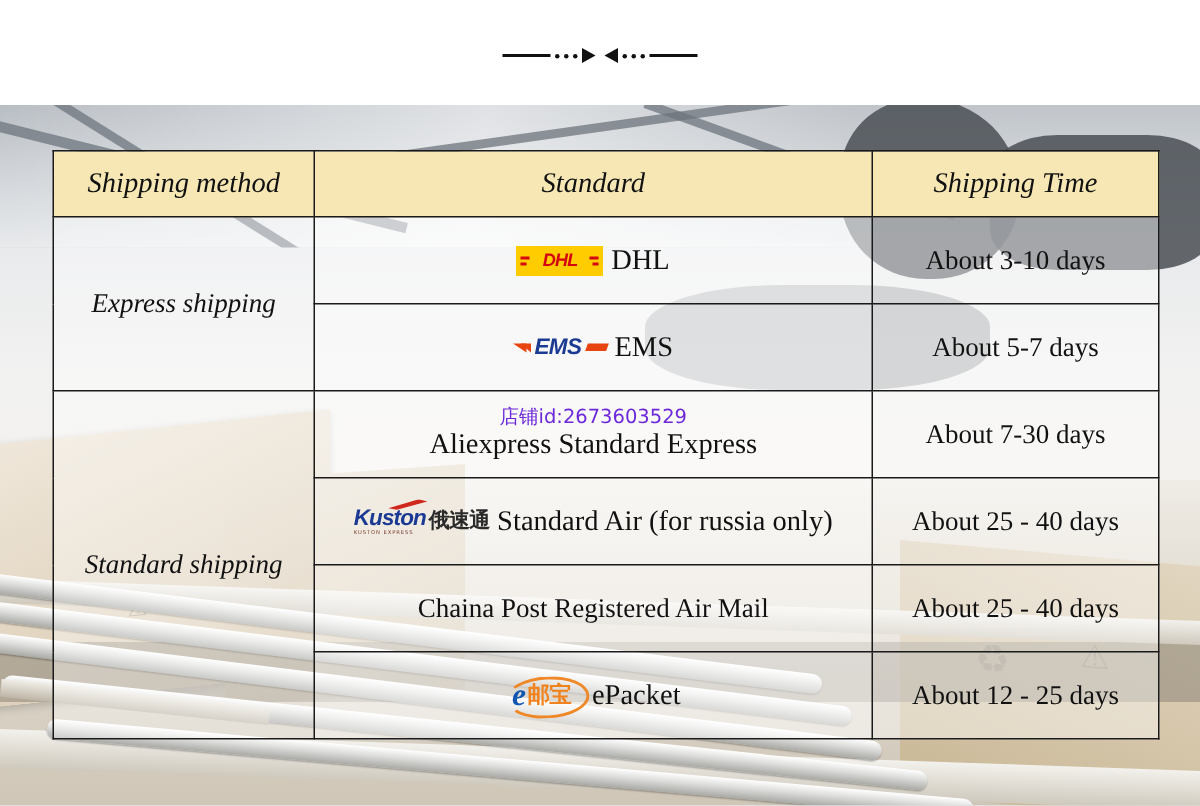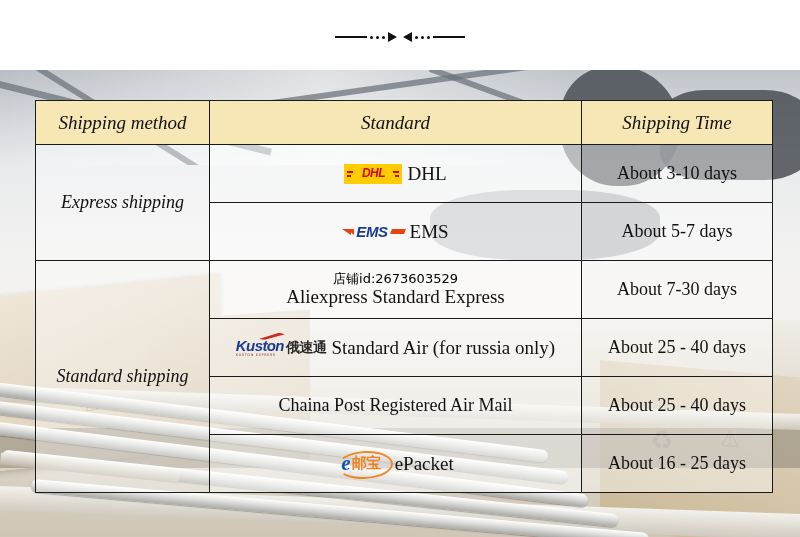--- a/index.html
+++ b/index.html
@@ -129,21 +129,21 @@
     background:rgba(255,255,255,0.42);
   }
   .cell-inline{
     display:flex;align-items:center;justify-content:center;gap:5px;
     line-height:1.05;
   }
   .courier-label{font-size:19px;color:#111;}
   .ali-wrap{display:flex;flex-direction:column;align-items:center;justify-content:center;line-height:1.12;}
   .shop-id{
     font-family:"DejaVu Sans",sans-serif;
-    font-size:13px;color:#000000;letter-spacing:0;
+    font-size:13px;color:#6d28d9;letter-spacing:0;
   }
   .ali-name{font-size:19px;}
 
   
   .logo-dhl{
     width:58px;height:20px;background:#ffcc00;
     display:flex;align-items:center;justify-content:center;
     position:relative;flex:0 0 auto;
   }
   .logo-dhl .dhl-text{
@@ -367,16 +367,16 @@
       <td class="courier">
         <span class="cell-inline">
           <span class="logo-epacket">
             <span class="ep-oval"></span>
             <span class="ep-e">e</span>
             <span class="ep-cn">邮宝</span>
           </span>
           <span class="courier-label">ePacket</span>
         </span>
       </td>
-      <td class="time">About 16 - 25 days</td>
+      <td class="time">About 12 - 25 days</td>
     </tr>
   </tbody>
 </table>
 
 </body></html>

